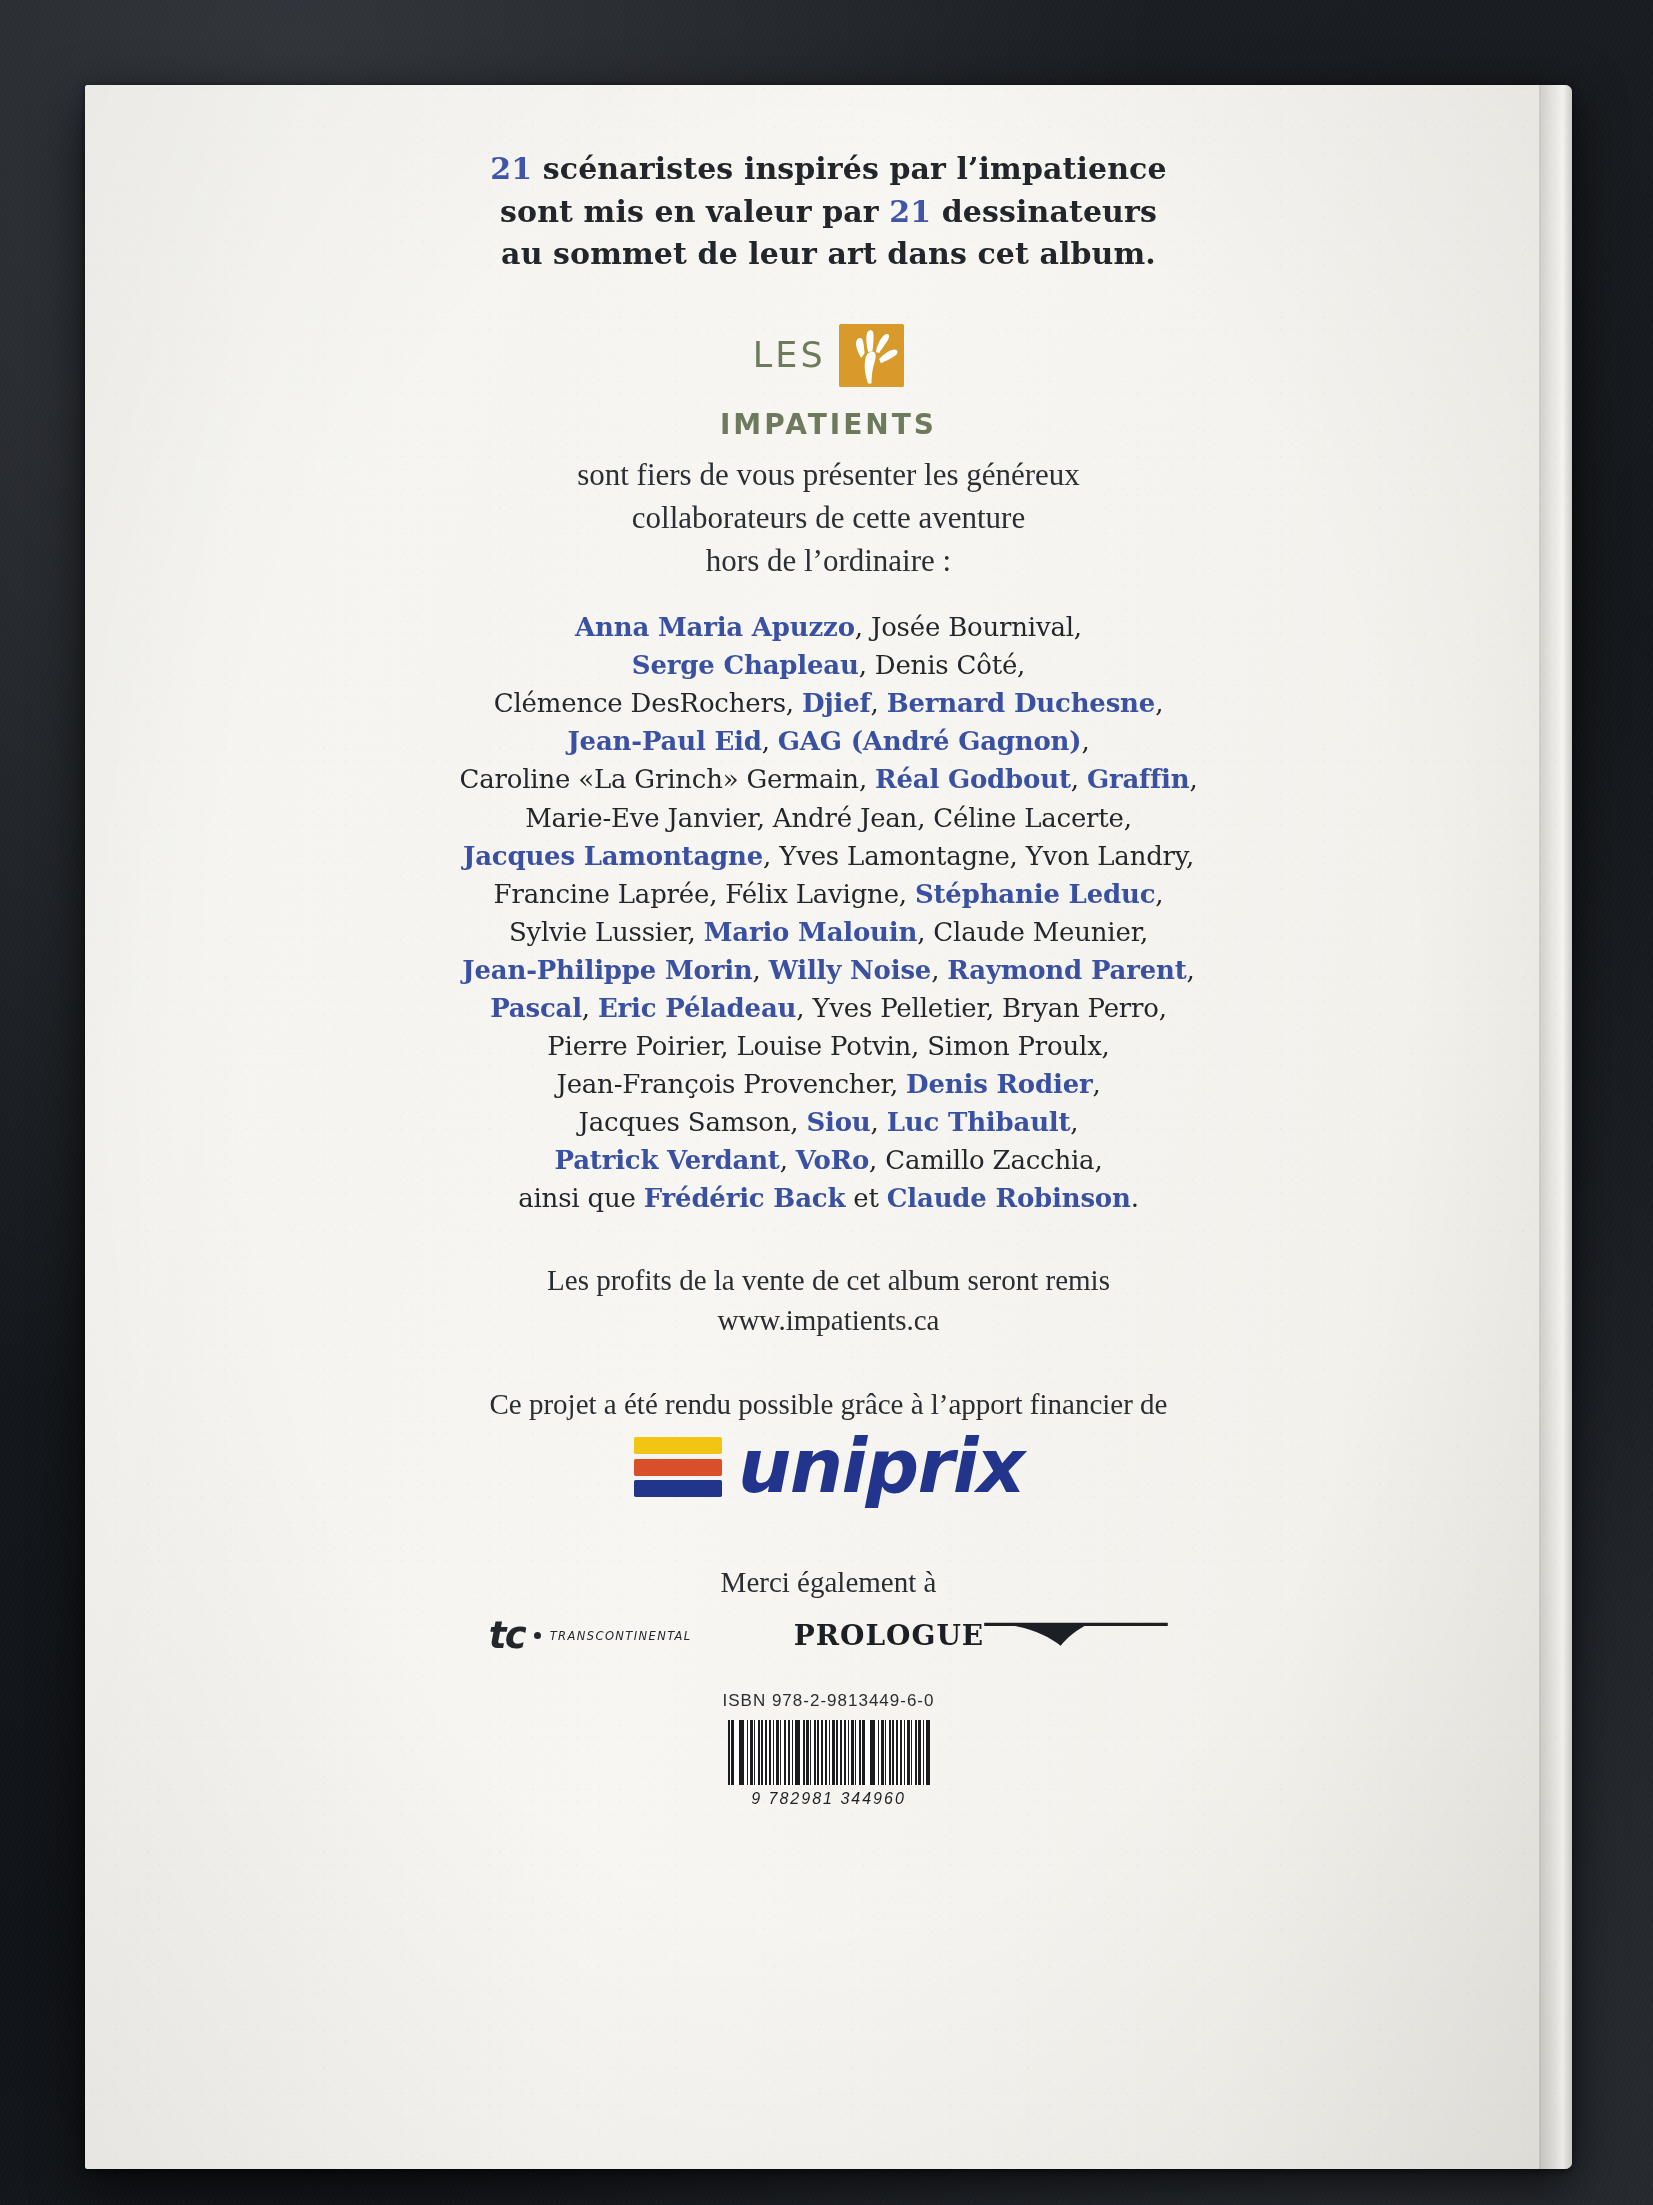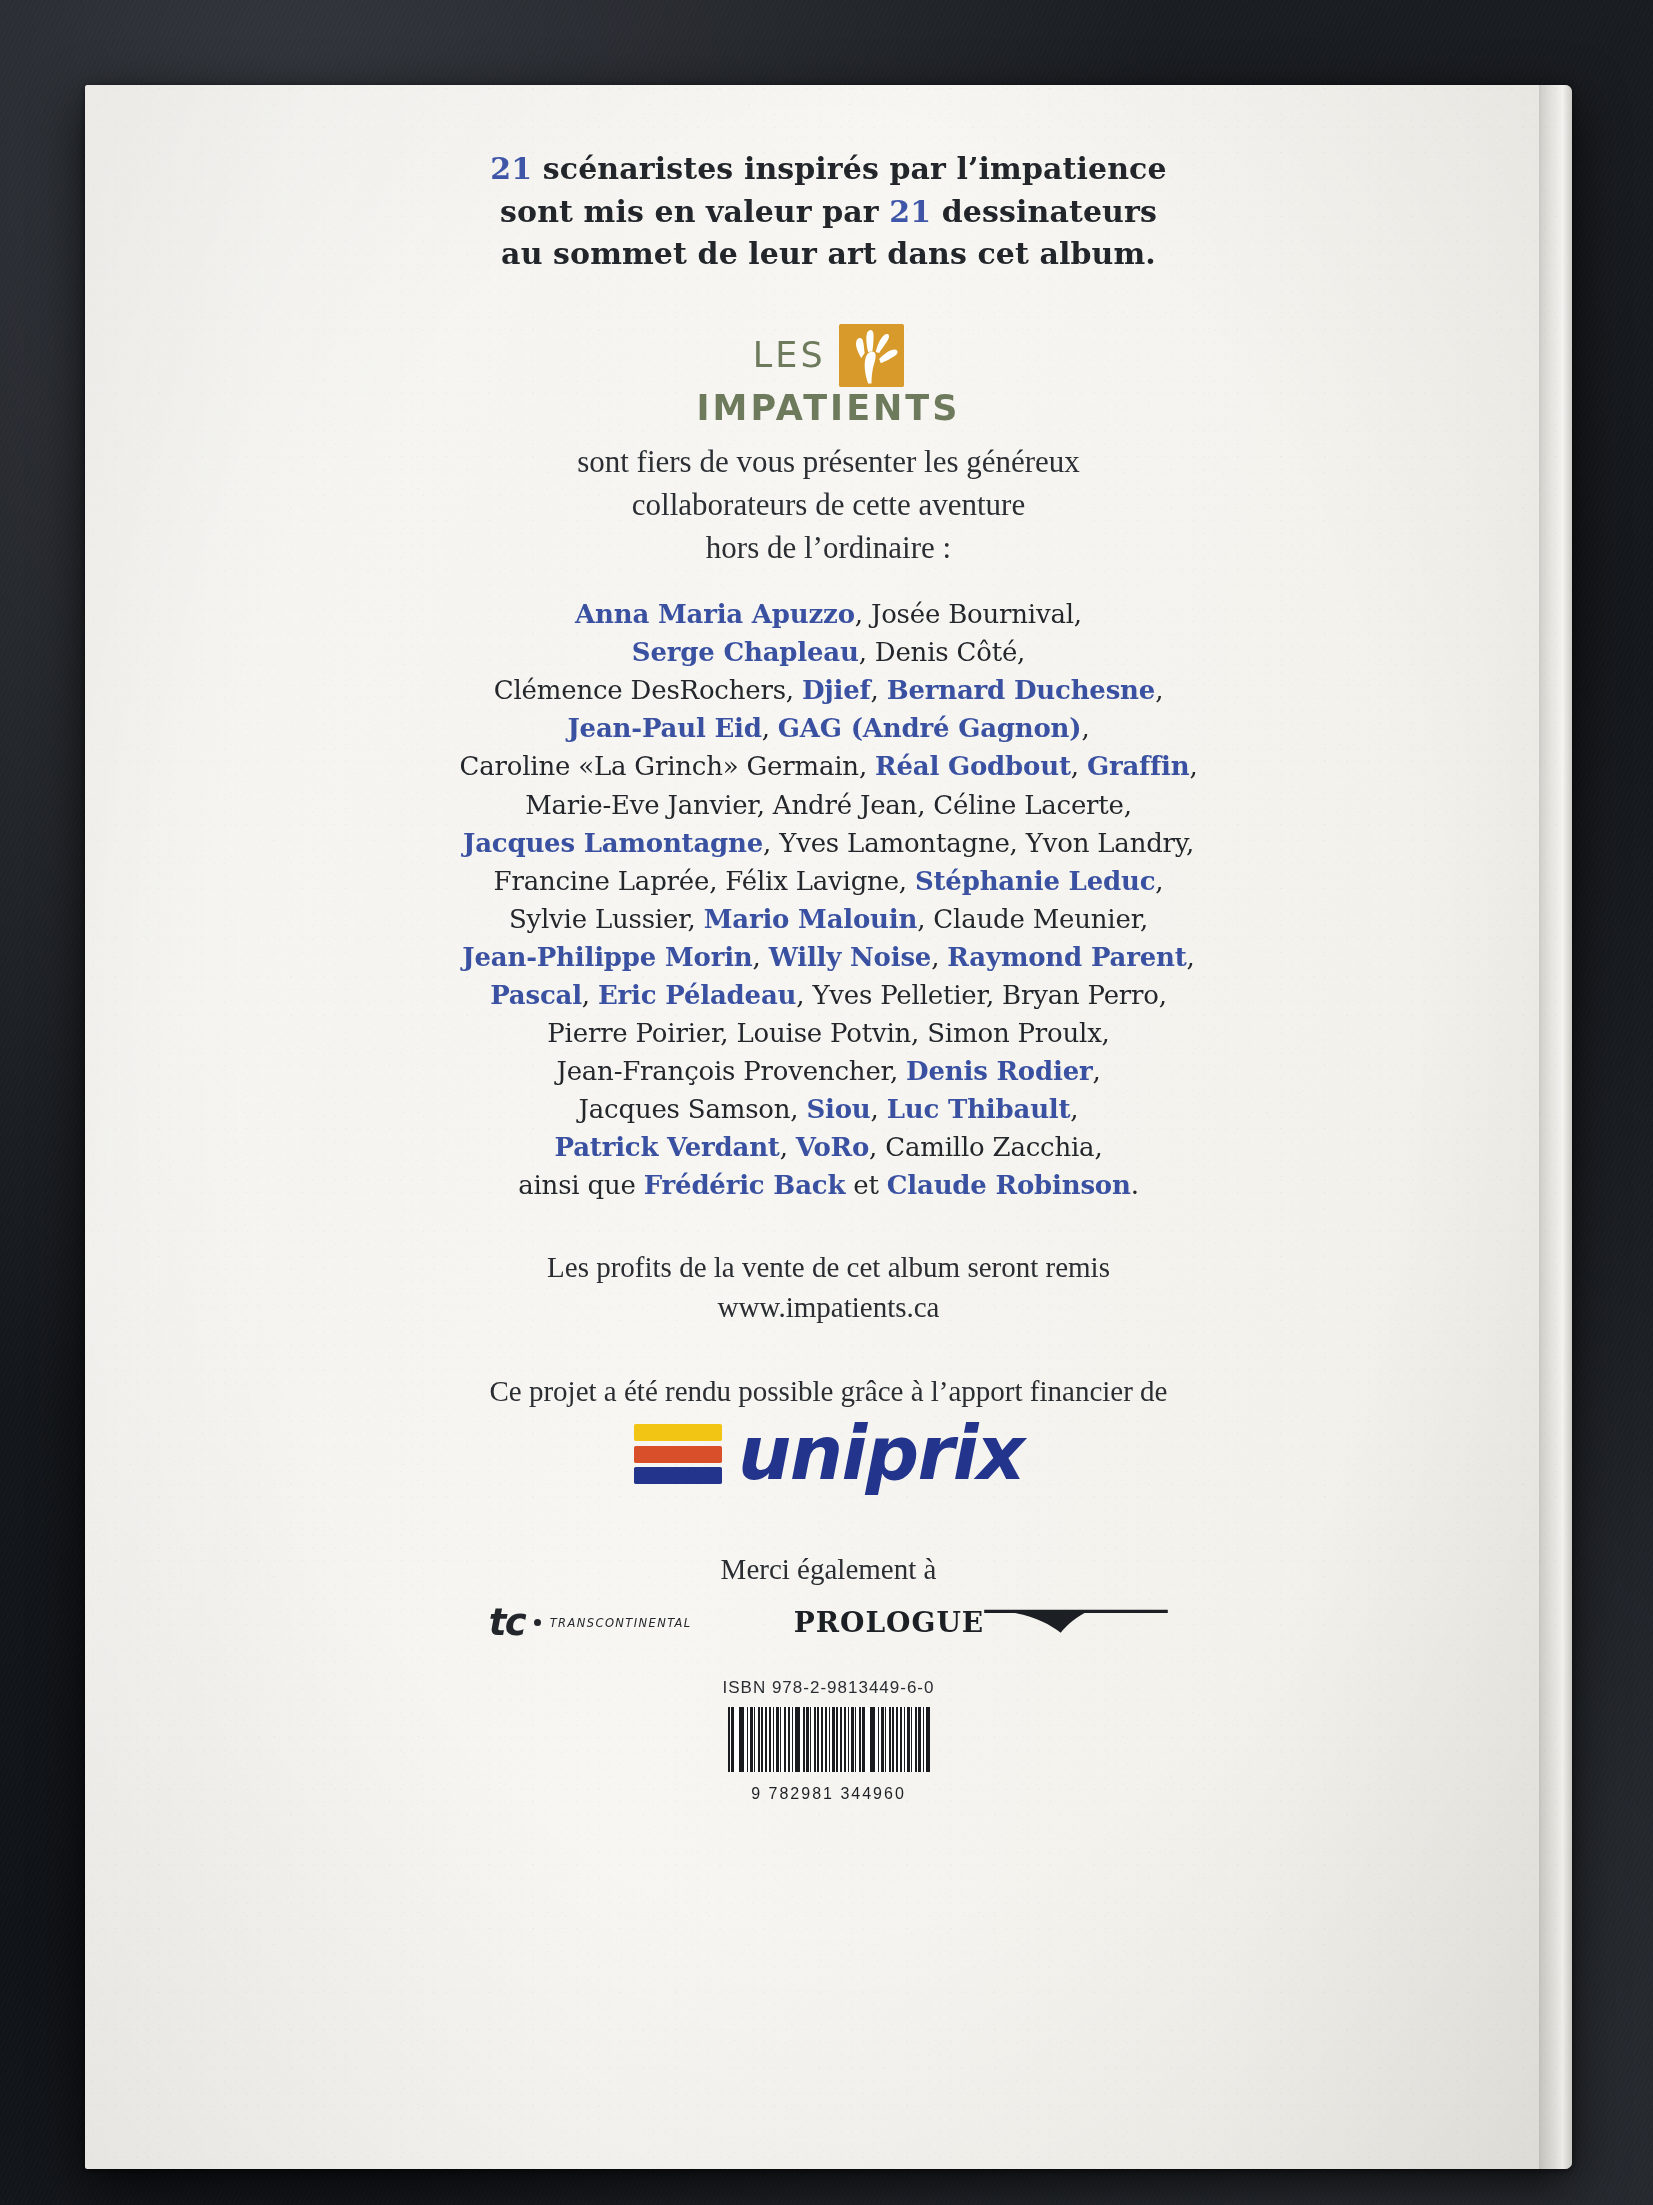--- a/index.html
+++ b/index.html
@@ -141,24 +141,24 @@
     height: 63px;
     background: #d79a2b;
     border-radius: 2.5px;
     overflow: hidden;
     flex: 0 0 auto;
   }
   .logo-mark svg { position: absolute; inset: 0; }
   .logo-word2 {
     font-family: "DejaVu Sans", sans-serif;
     font-weight: bold;
-    font-size: 35px;
+    font-size: 28px;
     letter-spacing: 3px;
     color: #6d7a5c;
-    margin-top: 1px;
+    margin-top: 21px;
   }
 
   
   .intro {
     margin-top: 13.6px;
     font-family: "Liberation Serif", serif;
     font-size: 31px;
     line-height: 1.38;
     color: #2b2f34;
   }
@@ -304,25 +304,26 @@
     background-repeat: repeat-x;
     background-image:
       repeating-linear-gradient(90deg,
         #1a1c20 0px, #1a1c20 1.7px, #fff 1.7px, #fff 3.4px,
         #1a1c20 3.4px, #1a1c20 6px, #fff 6px, #fff 7.6px,
         #1a1c20 7.6px, #1a1c20 8.5px, #fff 8.5px, #fff 11px,
         #1a1c20 11px, #1a1c20 13.6px, #fff 13.6px, #fff 14.4px,
         #1a1c20 14.4px, #1a1c20 16px, #fff 16px, #fff 18.7px);
   }
   .barcode-num {
-    margin-top: 13px;
+    margin-top: 5px;
     font-family: "Liberation Sans", sans-serif;
     font-size: 16px;
     letter-spacing: 2px;
     color: #1d2025;
+    font-style: italic;
   }
 </style>
 </head>
 <body>
 
 <div id="desk"></div>
 
 <div id="book">
   <div id="spine"></div>
   <div id="spine-line"></div>

